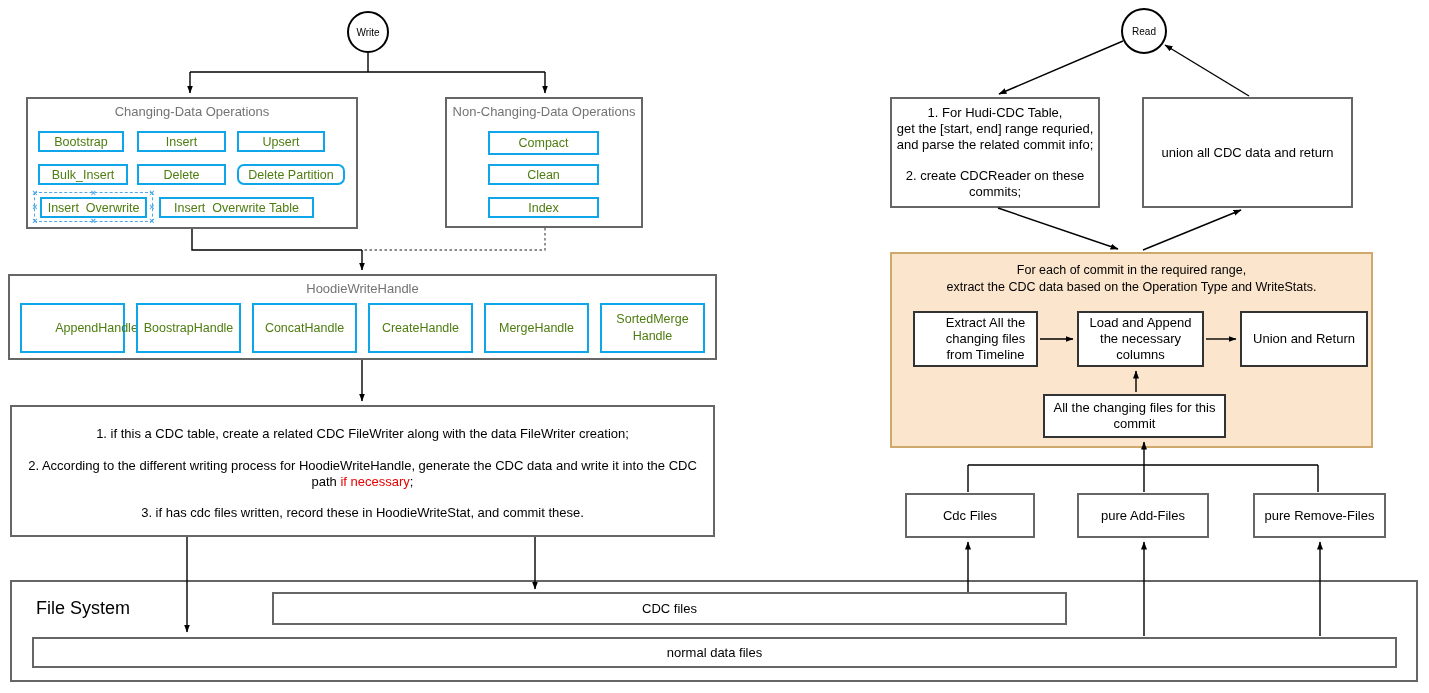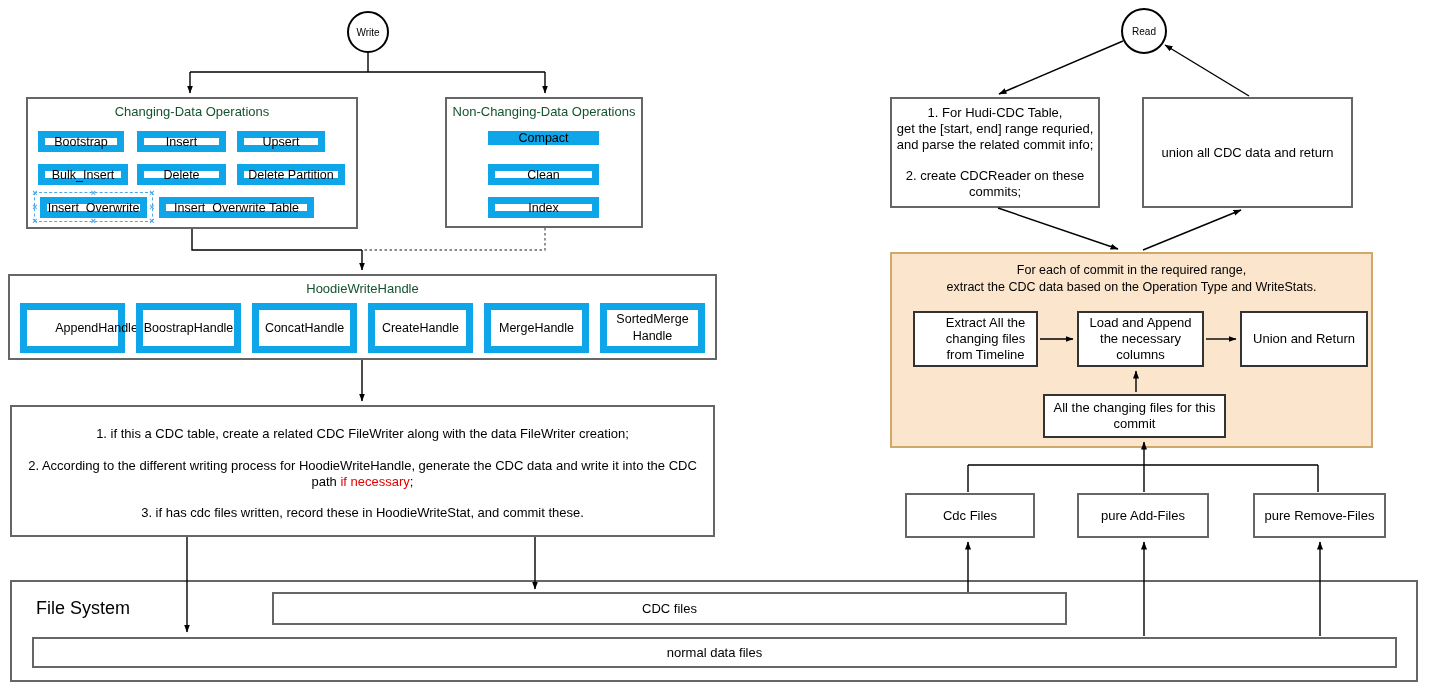--- a/index.html
+++ b/index.html
@@ -2,22 +2,22 @@
 <html style="--red: #E60000; --orange-fill: #FBE5CC; --orange-border: #CFA96B; --sel: #4FA9E8;"><head>
 <meta charset="utf-8">
 <style>
   :root{
     --red:#E60000; --orange-fill:#FBE5CC; --orange-border:#CFA96B; --sel:#4FA9E8;
   }
   *{margin:0;padding:0;box-sizing:border-box;}
   body{font-family:"Liberation Sans",sans-serif;background:#fff;}
   #canvas{position:relative;width:1429px;height:693px;background:#fff;overflow:hidden;}
   .node{position:absolute;border:2px solid #666;background:#fff;}
-  .btn{position:absolute;border:7px solid #0ea5e9;background:#fff;display:flex;align-items:center;justify-content:center;font-size:12.5px;white-space:pre;color:#000000;}
-  .ctitle{position:absolute;left:0;right:4px;text-align:center;font-size:13px;color:#14532d;}
+  .btn{position:absolute;border:2px solid #0ea5e9;background:#fff;display:flex;align-items:center;justify-content:center;font-size:12.5px;white-space:pre;color:#4d7c0f;}
+  .ctitle{position:absolute;left:0;right:4px;text-align:center;font-size:13px;color:#737373;}
   .circle{position:absolute;border:2px solid #000;border-radius:50%;background:#fff;display:flex;align-items:center;justify-content:center;font-size:10px;}
   .cbox{position:absolute;border:2px solid #666;background:#fff;display:flex;align-items:center;justify-content:center;text-align:center;font-size:13px;line-height:16px;}
   .para{position:absolute;left:0;right:0;text-align:center;font-size:13px;line-height:16px;}
   .orange{background:var(--orange-fill);border:2px solid var(--orange-border);}
   .red{color:var(--red);}
   .selrect{position:absolute;border:1.5px dashed var(--sel);background:transparent;}
   .hnd{position:absolute;color:var(--sel);font-size:9px;font-weight:bold;line-height:9px;width:9px;height:9px;text-align:center;transform:translate(-50%,-50%);}
   .fslabel{position:absolute;font-size:18px;font-weight:500;color:#000;}
   svg.overlay{position:absolute;left:0;top:0;pointer-events:none;}
 </style>
@@ -30,38 +30,38 @@
     <span>Write</span>
   </div>
 
   <div class="node" style="left:26px;top:97px;width:332px;height:132px;"></div>
   <div class="ctitle" style="left:26px;top:104px;width:332px;">Changing-Data Operations</div>
   <div class="btn" style="left:38px;top:131px;width:86px;height:21px;"><span>Bootstrap</span></div>
   <div class="btn" style="left:137px;top:131px;width:89px;height:21px;"><span>Insert</span></div>
   <div class="btn" style="left:237px;top:131px;width:88px;height:21px;"><span>Upsert</span></div>
   <div class="btn" style="left:38px;top:164px;width:90px;height:21px;"><span>Bulk_Insert</span></div>
   <div class="btn" style="left:137px;top:164px;width:89px;height:21px;"><span>Delete</span></div>
-  <div class="btn" style="left:237px;top:164px;width:108px;height:21px;"><span>Delete Partition</span></div>
+  <div class="btn" style="left:237px;top:164px;width:108px;height:21px;border-radius:7px;"><span>Delete Partition</span></div>
 
   <div class="btn" style="left:40px;top:197px;width:107px;height:21px;"><span>Insert  Overwrite</span></div>
   <div class="selrect" style="left:34px;top:192px;width:119px;height:30px;">
     <span class="hnd" style="left:0;top:0;">×</span>
     <span class="hnd" style="left:50%;top:0;">×</span>
     <span class="hnd" style="left:100%;top:0;">×</span>
     <span class="hnd" style="left:0;top:50%;">×</span>
     <span class="hnd" style="left:100%;top:50%;">×</span>
     <span class="hnd" style="left:0;top:100%;">×</span>
     <span class="hnd" style="left:50%;top:100%;">×</span>
     <span class="hnd" style="left:100%;top:100%;">×</span>
   </div>
   <div class="btn" style="left:159px;top:197px;width:155px;height:21px;"><span>Insert  Overwrite Table</span></div>
 
   <div class="node" style="left:445px;top:97px;width:198px;height:131px;"></div>
   <div class="ctitle" style="left:445px;top:104px;width:198px;">Non-Changing-Data Operations</div>
-  <div class="btn" style="left:488px;top:131px;width:111px;height:14px;"><span>Compact</span></div>
+  <div class="btn" style="left:488px;top:131px;width:111px;height:24px;"><span>Compact</span></div>
   <div class="btn" style="left:488px;top:164px;width:111px;height:21px;"><span>Clean</span></div>
   <div class="btn" style="left:488px;top:197px;width:111px;height:21px;"><span>Index</span></div>
 
   <div class="node" style="left:8px;top:274px;width:709px;height:86px;"></div>
   <div class="ctitle" style="left:8px;top:281px;width:709px;">HoodieWriteHandle</div>
   <div class="btn" style="left:20px;top:303px;width:105px;height:50px;white-space:normal;text-align:center;padding-left:48px;">
       <span>AppendHandle</span>
     </div>
   <div class="btn" style="left:136px;top:303px;width:105px;height:50px;white-space:normal;text-align:center;">
       <span>BoostrapHandle</span>

